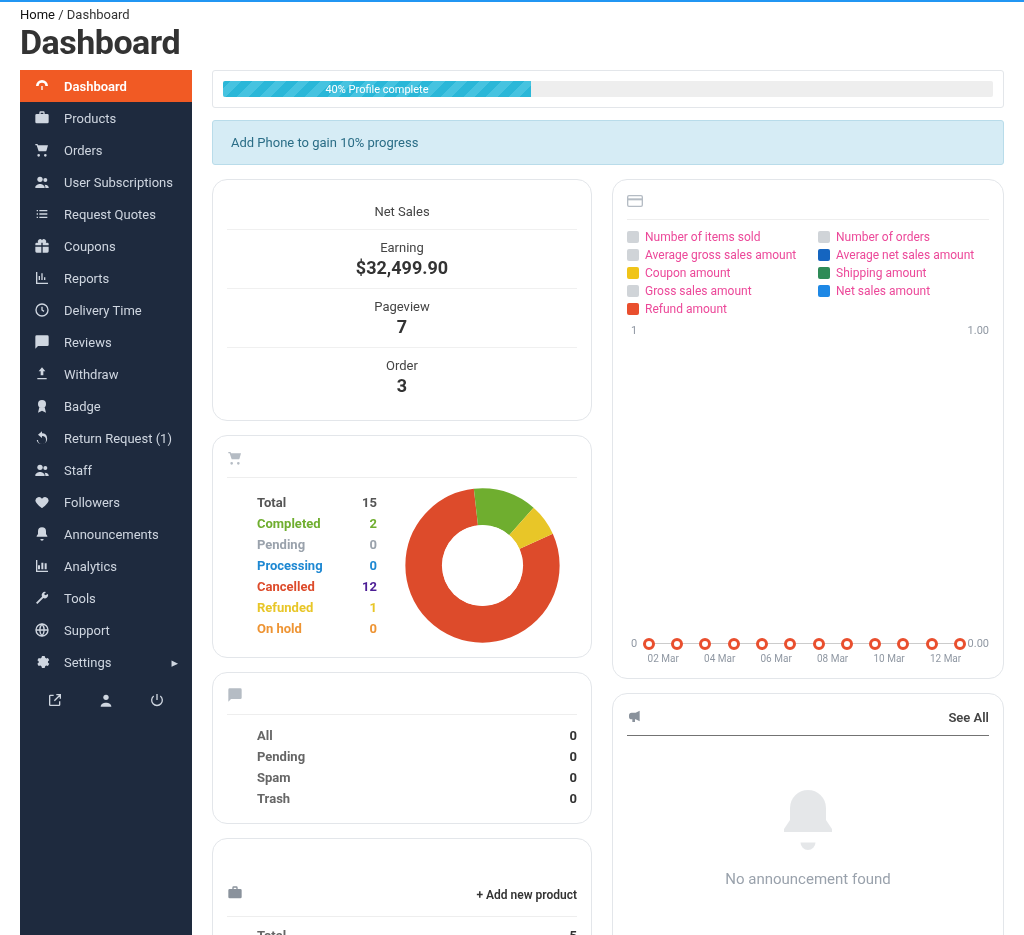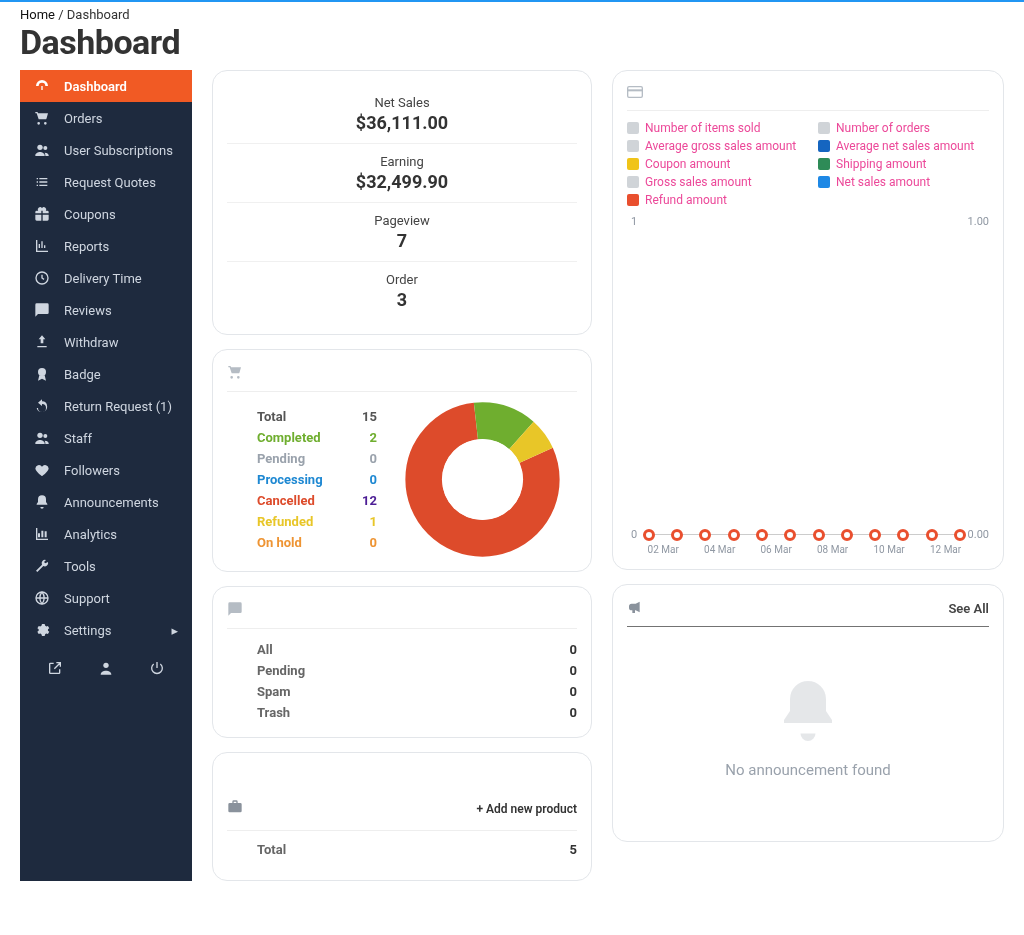--- a/index.html
+++ b/index.html
@@ -67,20 +67,28 @@
         <span class="ico">
           <svg width="16" height="16" viewBox="0 0 24 24" fill="currentColor">
             <path d="M12 3a9 9 0 00-9 9h4a5 5 0 015-5 5 5 0 015 5h4a9 9 0 00-9-9zm-1 9h2v6h-2z"></path>
           </svg>
         </span>
         <span>Dashboard</span>
       </div>
       <div class="sidebar-item">
         <span class="ico">
           <svg width="16" height="16" viewBox="0 0 24 24" fill="currentColor">
+            <path d="M10 4h4v2h-4zm10 2h-4V4a2 2 0 00-2-2h-4a2 2 0 00-2 2v2H4a2 2 0 00-2 2v10a2 2 0 002 2h16a2 2 0 002-2V8a2 2 0 00-2-2z"></path>
+          </svg>
+        </span>
+        <span>Products</span>
+      </div>
+      <div class="sidebar-item">
+        <span class="ico">
+          <svg width="16" height="16" viewBox="0 0 24 24" fill="currentColor">
             <path d="M7 18a2 2 0 102 2 2 2 0 00-2-2zm10 0a2 2 0 102 2 2 2 0 00-2-2zM7.2 14h9.7a2 2 0 001.9-1.4L21 5H6l-.7-2H2v2h2l3 9z"></path>
           </svg>
         </span>
         <span>Orders</span>
       </div>
       <div class="sidebar-item">
         <span class="ico">
           <svg width="16" height="16" viewBox="0 0 24 24" fill="currentColor">
             <circle cx="9" cy="8" r="4"></circle>
             <circle cx="17" cy="9" r="3"></circle>
@@ -223,27 +231,36 @@
             <circle cx="12" cy="8" r="4"></circle>
             <path d="M4 22c0-4 4-6 8-6s8 2 8 6z"></path>
           </svg></span>
         <span class="ico"><svg width="16" height="16" viewBox="0 0 24 24" fill="none" stroke="currentColor" stroke-width="2">
             <path d="M12 3v9M7 6a8 8 0 1010 0"></path>
           </svg></span>
       </div>
     </div>
 
   <div style="flex:1;">
+    <div class="full-top">
+      <div class="progress-wrap">
+        <div class="progress-bar">
+          <div class="progress-fill" id="progress-fill" style="width: 40%;">
+            <span>40% Profile complete</span>
+          </div>
+        </div>
+      </div>
+      <div class="tip-banner">Add Phone to gain 10% progress</div>
+    </div>
 
     <div class="main">
       <div class="col-left">
         <div class="card" id="stats-card">
             <div class="stat-block">
               <div class="stat-label">Net Sales</div>
-              <div class="stat-value">$36,111.00</div>
             </div>
             <div class="stat-block">
               <div class="stat-label">Earning</div>
               <div class="stat-value">$32,499.90</div>
             </div>
             <div class="stat-block">
               <div class="stat-label">Pageview</div>
               <div class="stat-value">7</div>
             </div>
             <div class="stat-block">

